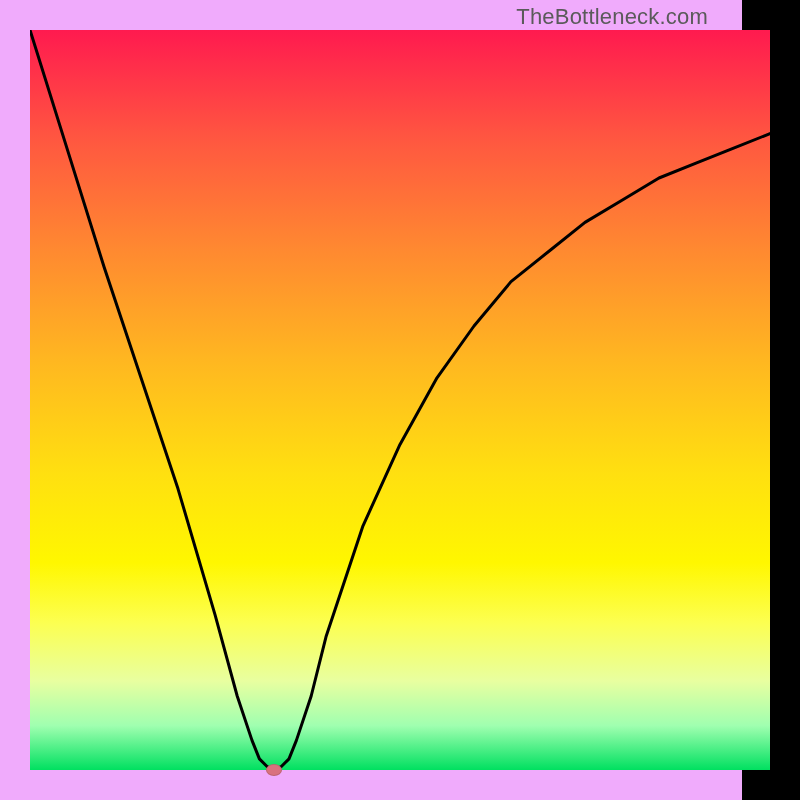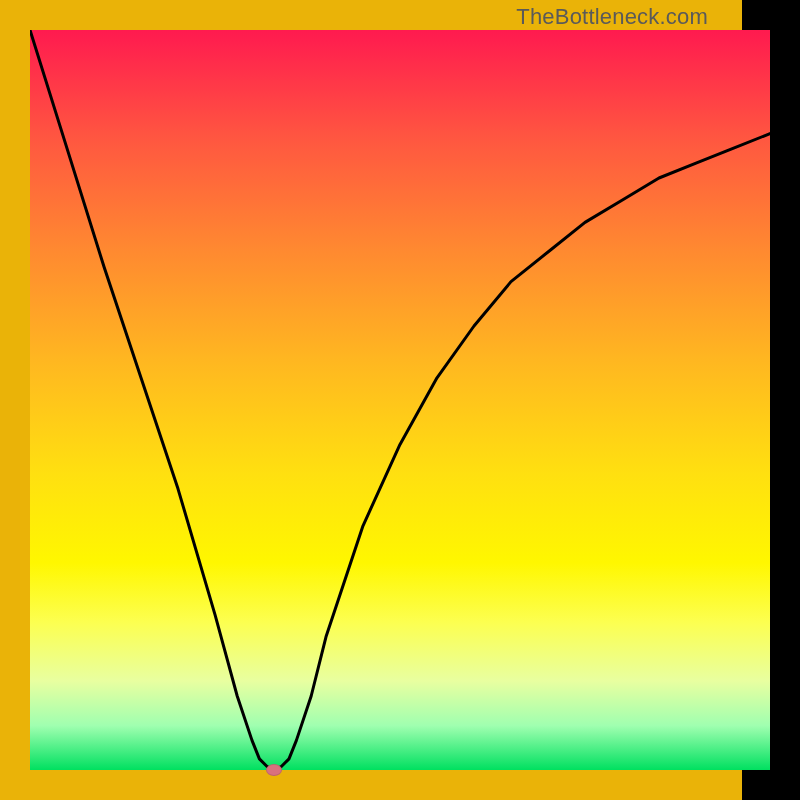--- a/index.html
+++ b/index.html
@@ -7,21 +7,21 @@
     padding: 0;
     width: 800px;
     height: 800px;
     background: #000;
     overflow: hidden;
   }
   .frame {
     position: relative;
     width: 742px;
     height: 800px;
-    background: #eab308;
+    background: #f0abfc;
   }
   .plot-area {
     position: absolute;
     left: 30px;
     top: 30px;
     width: 740px;
     height: 740px;
     background: linear-gradient(to bottom,
       #ff1a4f 0%,
       #ff5840 15%,

